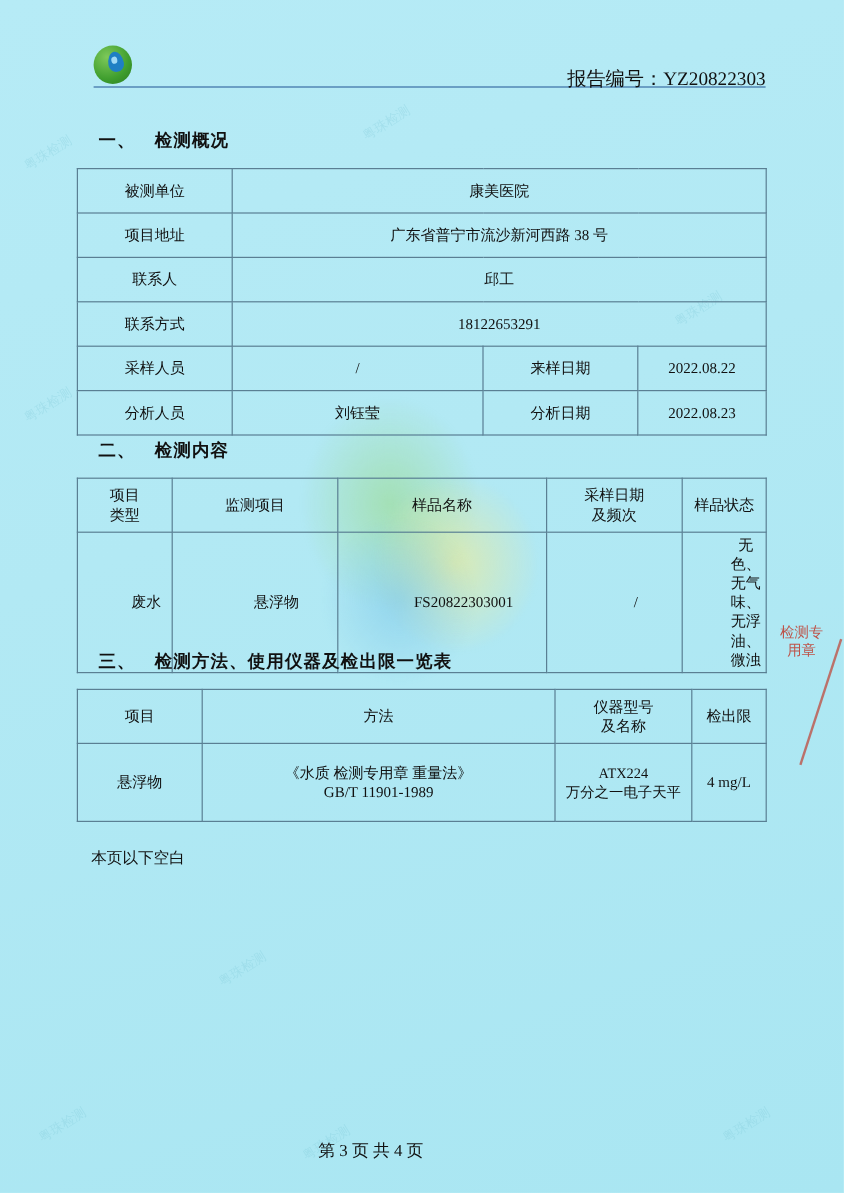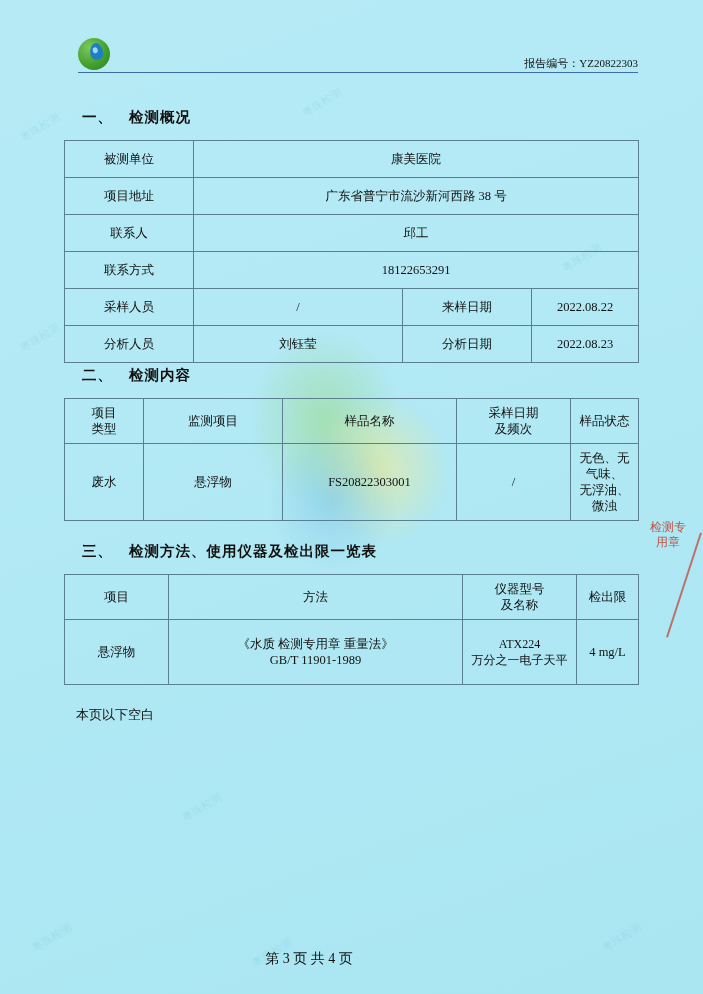--- a/index.html
+++ b/index.html
@@ -111,21 +111,21 @@
   .header-rule {
     position: absolute;
     left: 0; top: 36px;
     width: 560px;
     height: 1px;
     background: #3a6ea5;
   }
   .report-no {
     position: absolute;
     right: 0; top: 20px;
-    font-size: 11px;
+    font-size: 16px;
     color: #111;
     white-space: nowrap;
   }
 
   .section-title {
     position: absolute;
     font-size: 14.5px;
     font-weight: bold;
     color: #111;
     letter-spacing: 1px;
@@ -143,21 +143,21 @@
     text-align: center;
     vertical-align: middle;
     padding: 2px 4px;
   }
   .t1 { left: 64px; top: 140px; width: 575px; }
   .t1 td { height: 32px; margin-top: 34px; }
   .t1 td.label { width: 120px; }
 
   .t2 { left: 64px; top: 398px; width: 575px; }
   .t2 td.hd { height: 40px; font-weight: normal; }
-  .t2 td.body { height: 72px; }
+  .t2 td.body { height: 72px; padding-left: 40px; }
 
   .t3 { left: 64px; top: 574px; width: 575px; }
   .t3 td.hd { height: 40px; }
   .t3 td.body { height: 60px; }
 
   .note {
     position: absolute;
     left: 76px; top: 706px;
     font-size: 13px;
     color: #111;

